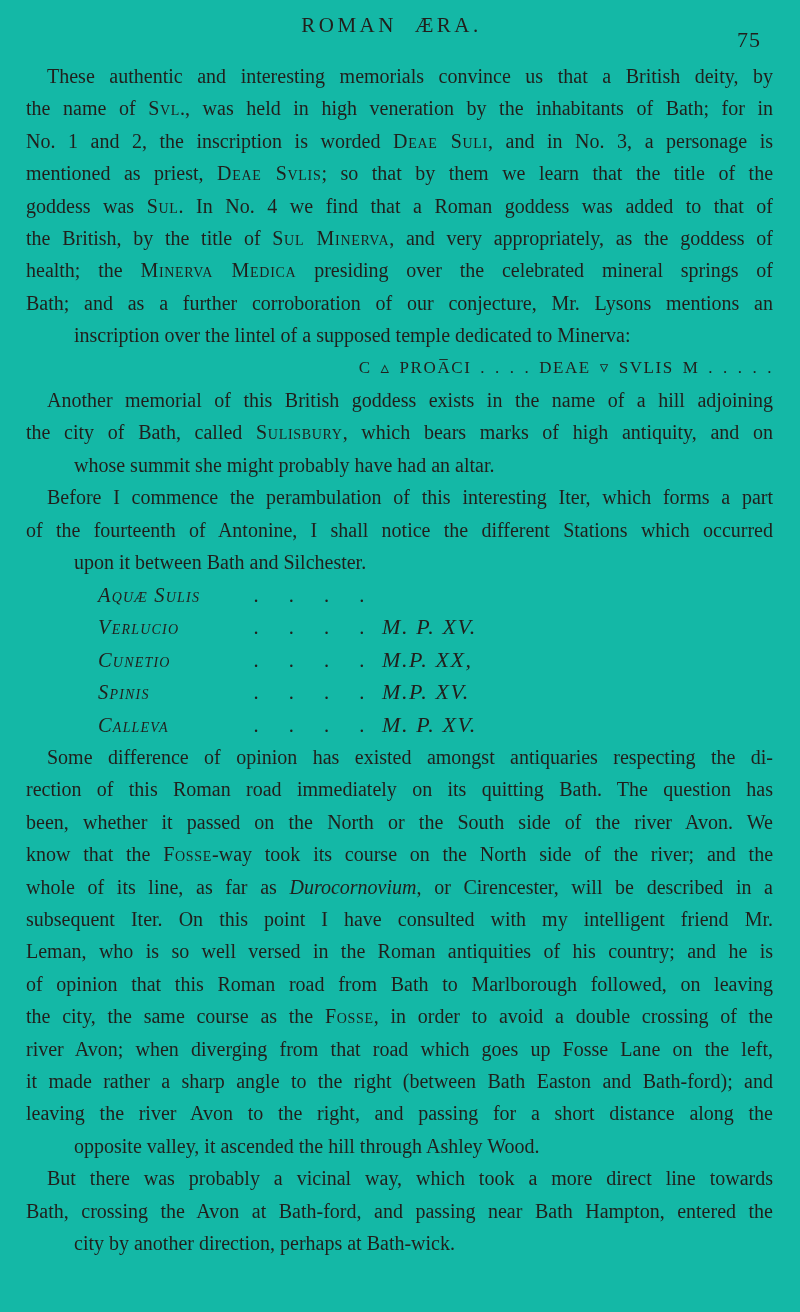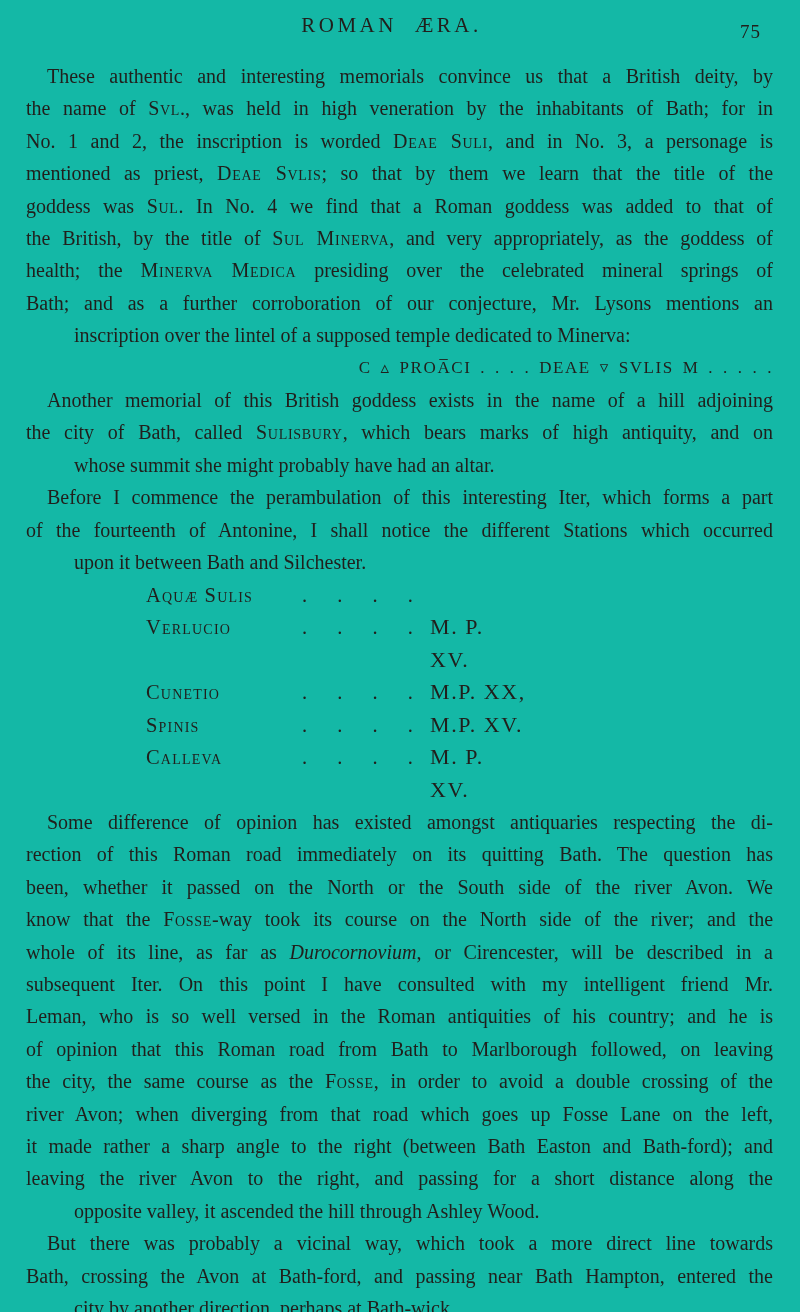--- a/index.html
+++ b/index.html
@@ -11,34 +11,34 @@
     box-sizing:border-box;
     padding:13px 27px 0 26px;
     overflow:hidden;
     position:relative;
   }
   .header{position:relative;height:47px;}
   .title{
     text-align:center;font-size:21px;letter-spacing:3.5px;word-spacing:9px;
     transform:translateX(-8px);
   }
-  .pageno{position:absolute;top:8px;right:12px;font-size:19px;letter-spacing:1px;}
+  .pageno{position:absolute;top:14px;right:12px;font-size:22px;letter-spacing:1px;}
   .line{
     font-size:20px;line-height:32.4px;
     text-align:justify;text-align-last:justify;
   }
   .line.first{text-indent:21px;}
   .line.last{text-align-last:left;margin-left:48px;}
   .sc{font-variant:small-caps;letter-spacing:0.7px;}
   .i{font-style:italic;}
   .inscription{
     font-size:17px;line-height:32.4px;text-align:right;
     letter-spacing:1.6px;word-spacing:3px;
   }
-  .stations{margin-left:120px;width:382px;}
+  .stations{margin-left:72px;width:382px;font-style:italic;}
   .srow{display:flex;align-items:baseline;font-size:20.5px;line-height:32.5px;}
   .sname{font-variant:small-caps;letter-spacing:1.2px;width:152px;flex:none;}
   .sdots{flex:1;word-spacing:25px;padding-left:4px;white-space:nowrap;overflow:hidden;}
   .smp{flex:none;width:98px;font-size:22px;letter-spacing:1.6px;}
 </style>
 </head>
 <body>
 
 <div class="page">
   <div class="header">

